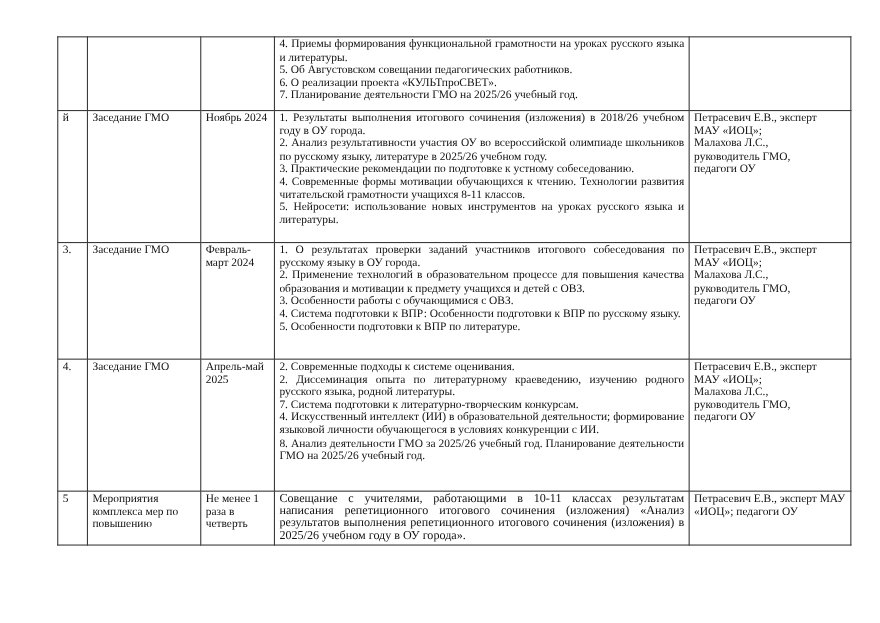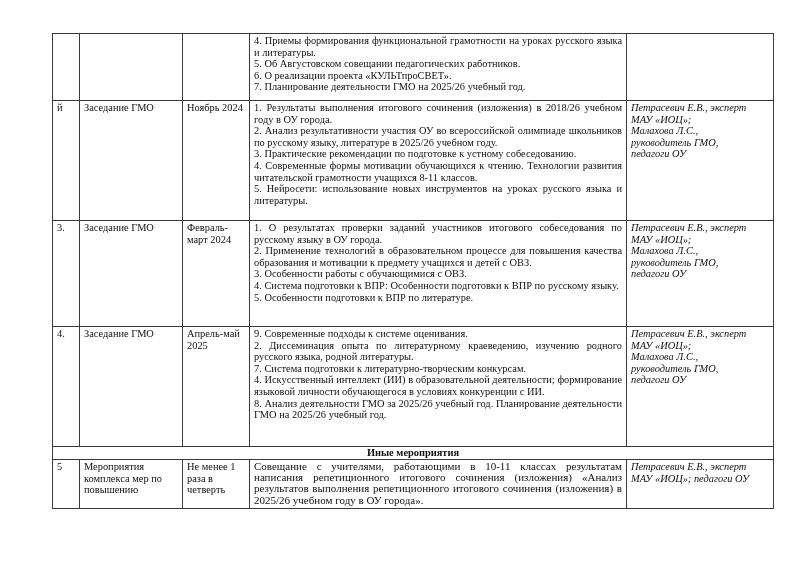--- a/index.html
+++ b/index.html
@@ -9,21 +9,21 @@
   table.plan { position: absolute; left: 52px; top: 33px; width: 721px;
                border-collapse: collapse; table-layout: fixed;
                font-size: 10.4px; line-height: 11.6px; }
   table.plan td { border: 1.2px solid #3a3a3a; vertical-align: top; padding: 1px 4px 1px 4px; }
   col.c-num { width: 27px; }
   col.c-title { width: 103px; }
   col.c-date { width: 67px; }
   col.c-content { width: 377px; }
   col.c-resp { width: 147px; }
   .content p { margin: 0; text-align: justify; }
-  .resp p { margin: 0; font-style: italic; }
+  .resp p { margin: 0; }
   .section td { text-align: center; font-weight: bold; padding: 0 4px; height: 10px; line-height: 10px; }
   .content.small p { font-size: 11px; line-height: 11.2px; }
   tr.r0 td { height: 64px; margin-top: 36px; }
   tr.r1 td { height: 117px; }
   tr.r2 td { height: 103px; }
   tr.r3 td { height: 117px; }
   tr.r5 td { height: 46px; }
 </style>
 </head>
 <body>
@@ -90,38 +90,35 @@
           <p>руководитель ГМО,</p>
           <p>педагоги ОУ</p>
         </td>
       </tr>
 
       <tr class="r3">
         <td>4.</td>
         <td>Заседание ГМО</td>
         <td>Апрель-май 2025</td>
         <td class="content">
-          <p>9.  Современные подходы к системе оценивания.</p>
+          <p>2.  Современные подходы к системе оценивания.</p>
           <p>2.  Диссеминация опыта по литературному краеведению, изучению родного русского языка, родной литературы.</p>
           <p>7.  Система подготовки к литературно-творческим конкурсам.</p>
           <p>4. Искусственный интеллект (ИИ) в образовательной деятельности; формирование языковой личности обучающегося в условиях конкуренции с ИИ.</p>
           <p>8.  Анализ деятельности ГМО за 2025/26 учебный год. Планирование деятельности ГМО на 2025/26 учебный год.</p>
         </td>
         <td class="resp">
           <p>Петрасевич Е.В., эксперт</p>
           <p>МАУ «ИОЦ»;</p>
           <p>Малахова Л.С.,</p>
           <p>руководитель ГМО,</p>
           <p>педагоги ОУ</p>
         </td>
       </tr>
 
-      <tr class="section">
-        <td colspan="5">Иные мероприятия</td>
-      </tr>
 
       <tr class="r5">
         <td>5</td>
         <td>Мероприятия комплекса мер по повышению</td>
         <td>Не менее 1 раза в четверть</td>
         <td class="content small">
           <p>Совещание с учителями, работающими в 10-11 классах результатам написания репетиционного итогового сочинения (изложения) «Анализ результатов выполнения репетиционного итогового сочинения (изложения) в 2025/26 учебном году в ОУ города».</p>
         </td>
         <td class="resp">
           <p>Петрасевич Е.В., эксперт МАУ «ИОЦ»; педагоги ОУ</p>

